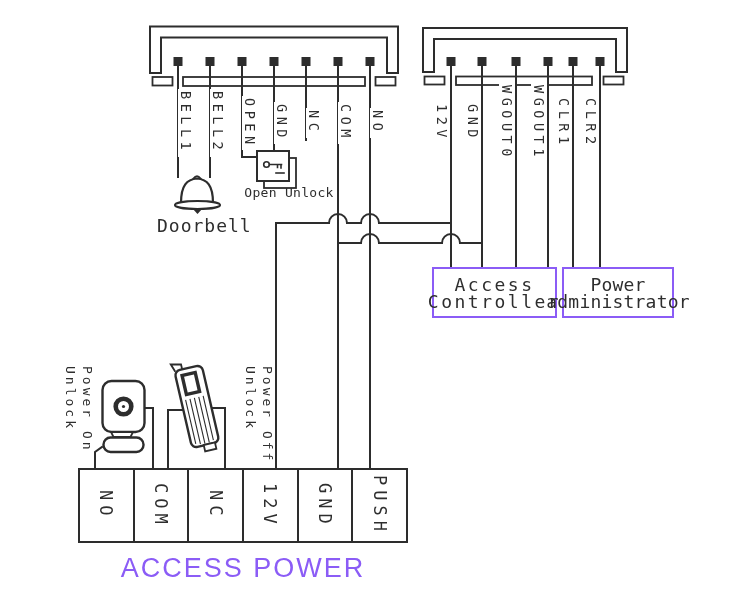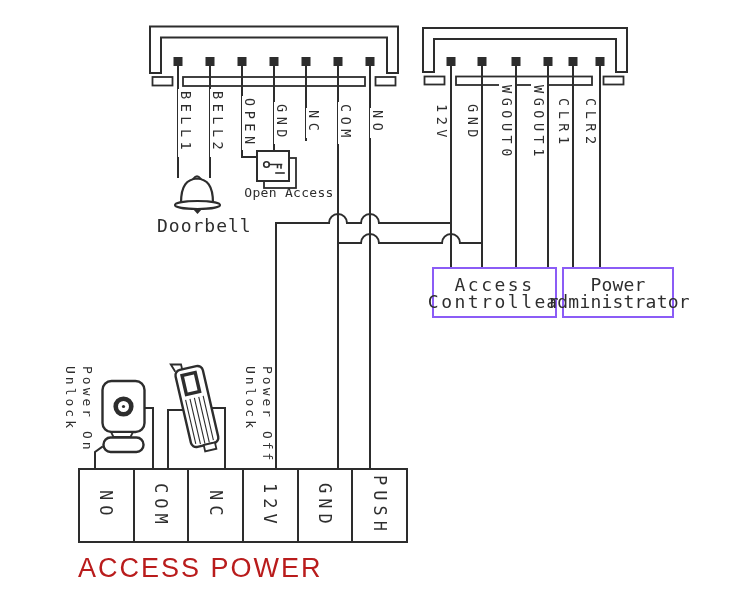--- a/index.html
+++ b/index.html
@@ -27,22 +27,22 @@
 
   
   #terminal-block{position:absolute;left:78px;top:468px;width:330px;height:75px;z-index:2;
                   display:flex;background:#fff;}
   .cell{flex:1;box-sizing:border-box;border:2px solid #2d2d2d;margin-left:-2px;
         display:flex;align-items:center;justify-content:center;background:#fff;}
   .cell:first-child{margin-left:0;}
   .cell span{writing-mode:vertical-rl;font-size:17px;letter-spacing:5px;white-space:nowrap;}
 
   #access-power-title{position:absolute;left:78px;top:553px;width:330px;z-index:3;
-                      font-family:"Liberation Sans",sans-serif;
-                      font-size:27px;letter-spacing:2px;color:#b91c1c;}
+                      text-align:center;font-family:"Liberation Sans",sans-serif;
+                      font-size:27px;letter-spacing:2px;color:#8b5cf6;}
 </style>
 </head>
 <body>
 
 <div id="canvas">
 
   <svg id="wiresvg" width="750" height="610" viewBox="0 0 750 610" fill="none" stroke="#2d2d2d" stroke-width="2" stroke-linecap="square" stroke-linejoin="miter">
 
     <g>
       <path d="M150,73 L150,26.5 L398,26.5 L398,73 L387,73 L387,37.5 L161,37.5 L161,73 Z"></path>
@@ -166,21 +166,21 @@
       <span>WGOUT1</span>
     </div>
   <div class="vpin" style="left:553px">
       <span>CLR1</span>
     </div>
   <div class="vpin" style="left:580px">
       <span>CLR2</span>
     </div>
 
   <div class="cap" style="left:157px;top:215px;width:84px;font-size:18px;letter-spacing:1px">Doorbell</div>
-  <div class="cap" style="left:243px;top:185px;width:92px;font-size:13px;letter-spacing:0.3px">Open Access</div>
+  <div class="cap" style="left:243px;top:185px;width:92px;font-size:13px;letter-spacing:0.3px">Open Unlock</div>
 
   <div class="vblock" style="left:62px;top:366px;height:104px">Power On
 Unlock</div>
   <div class="vblock" style="left:242px;top:366px;height:104px">Power Off
 Unlock</div>
 
   <div class="box" style="left:432px;top:267px;width:125px;height:51px;letter-spacing:2.5px">Access
 Controller</div>
   <div class="box" style="left:562px;top:267px;width:112px;height:51px;letter-spacing:0.2px">Power
 administrator</div>

